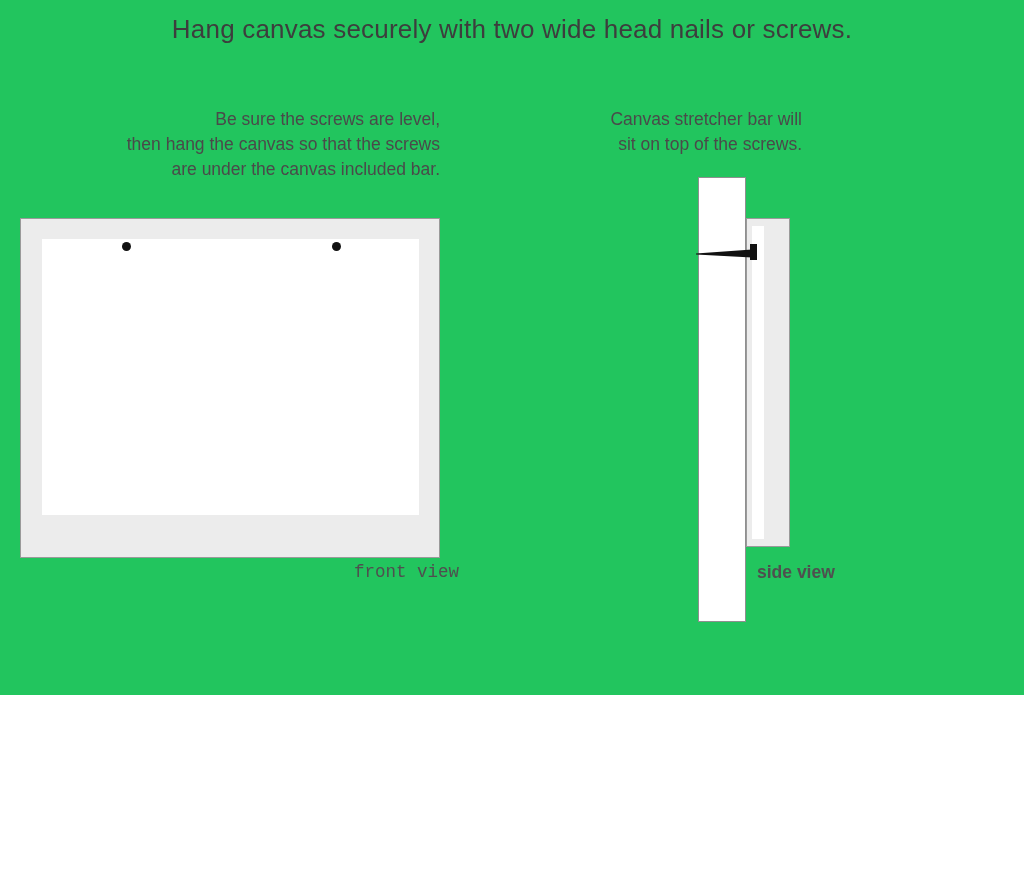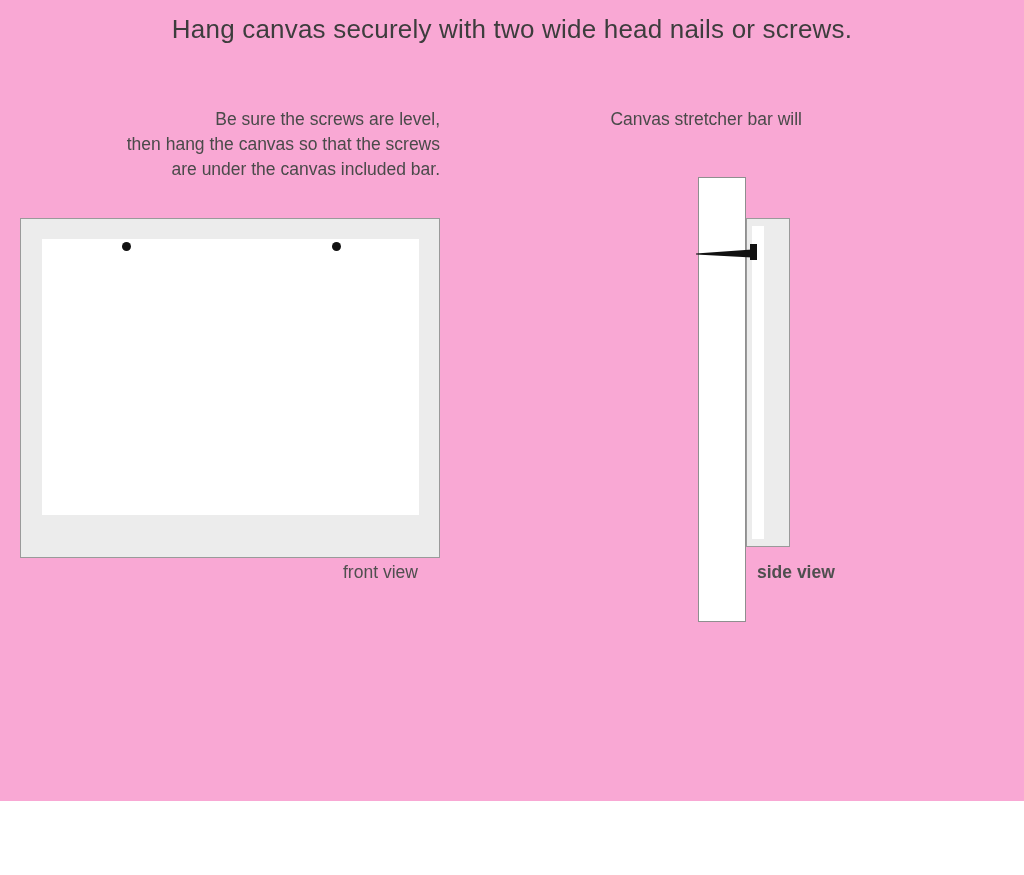--- a/index.html
+++ b/index.html
@@ -9,23 +9,23 @@
     background: #ffffff;
   }
   body {
     font-family: "Liberation Sans", "DejaVu Sans", sans-serif;
     color: #4a4a4a;
     -webkit-font-smoothing: antialiased;
   }
   #page {
     position: relative;
     width: 1024px;
-    height: 801px;
+    height: 695px;
     overflow: hidden;
-    background: #f9a8d4;
+    background: #22c55e;
   }
 
   
   .headline {
     position: absolute;
     left: 0;
     top: 14px;
     width: 1024px;
     text-align: center;
     font-size: 26px;
@@ -47,21 +47,21 @@
   .caption-right { left: 572px; top: 107px; width: 230px; }
   .caption div { white-space: nowrap; }
 
   
   .view-label {
     position: absolute;
     font-size: 17.5px;
     color: #4f4f4f;
     white-space: nowrap;
   }
-  .label-front { left: 343px; top: 562px; }
+  .label-front { left: 354px; top: 562px; font-family: Liberation Mono, monospace; }
   .label-side  { left: 757px; top: 562px; font-weight: bold; }
 
   
   .front-view {
     position: absolute;
     left: 20px;
     top: 218px;
     width: 420px;
     height: 340px;
     box-sizing: border-box;
@@ -151,20 +151,21 @@
   <div class="headline">Hang canvas securely with two wide head nails or screws.</div>
 
   <div class="caption caption-left">
     <div>Be sure the screws are level,</div>
     <div>then hang the canvas so that the screws</div>
     <div>are under the canvas included bar.</div>
   </div>
 
   <div class="caption caption-right">
     <div>Canvas stretcher bar will</div>
+    <div>sit on top of the screws.</div>
   </div>
 
   <div class="front-view">
     <div class="front-view-inner"></div>
     <div class="screw-dot screw-dot-left"></div>
     <div class="screw-dot screw-dot-right"></div>
   </div>
   <div class="view-label label-front">front view</div>
 
   <div class="side-view">

